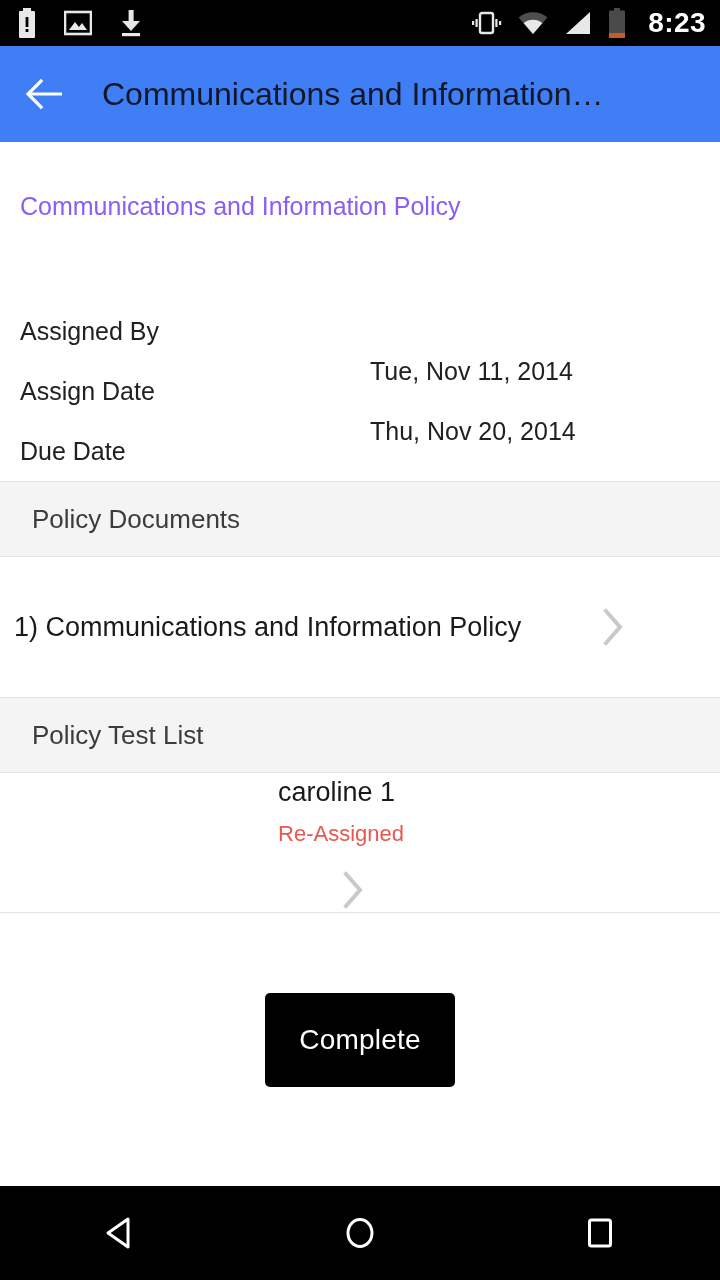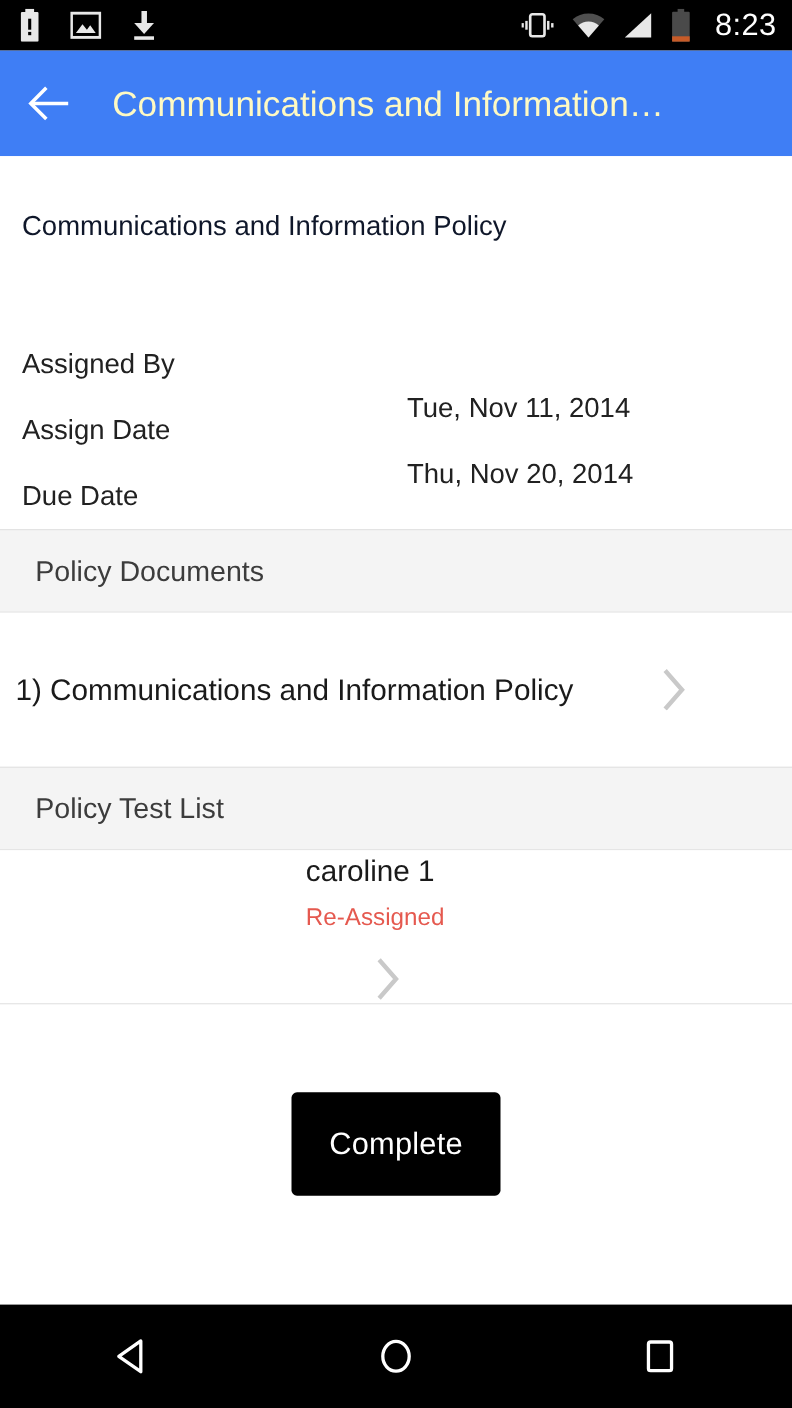--- a/index.html
+++ b/index.html
@@ -23,21 +23,21 @@
     align-items: center;
     justify-content: space-between;
     padding: 0 14px 0 16px;
     box-sizing: border-box;
   }
   .status-left, .status-right {
     display: flex;
     align-items: center;
   }
   .status-left > * { margin-right: 26px; }
-  .status-right > * { margin-right: 16px; }
+  .status-right > * { margin-right: 16px; font-weight: bold; }
   .status-right > *:last-child { margin-right: 0; }
   .status-time {
     color: #ffffff;
     font-size: 28px;
     letter-spacing: .4px;
     margin-left: 6px;
   }
   .sicon { display: block; }
 
   
@@ -51,35 +51,35 @@
   }
   .back-btn {
     width: 52px;
     height: 52px;
     display: flex;
     align-items: center;
     justify-content: center;
     flex: 0 0 auto;
   }
   .app-bar-title {
-    color: #fef9c3;
+    color: #0f172a;
     font-size: 32px;
     margin-left: 32px;
     white-space: nowrap;
     overflow: hidden;
     font-weight: 400;
   }
 
   
   .content {
     background: #ffffff;
   }
   .policy-title {
     font-size: 25px;
-    color: #0f172a;
+    color: #8b5cf6;
     padding: 50px 8px 0 20px;
   }
   .detail-rows {
     padding-top: 60px;
   }
   .detail-row {
     display: flex;
     height: 60px;
     align-items: center;
     padding: 0 20px;

